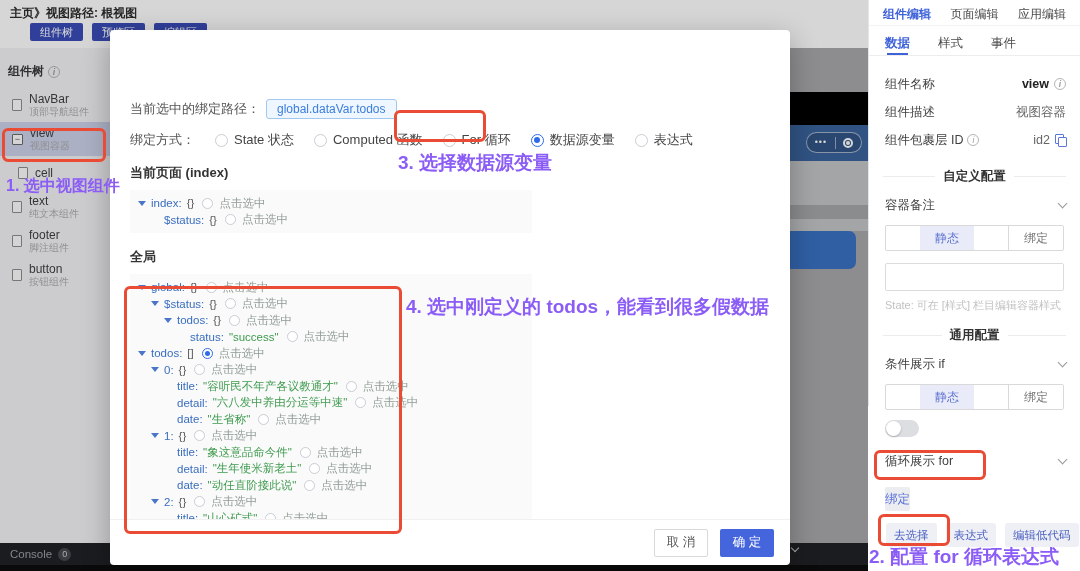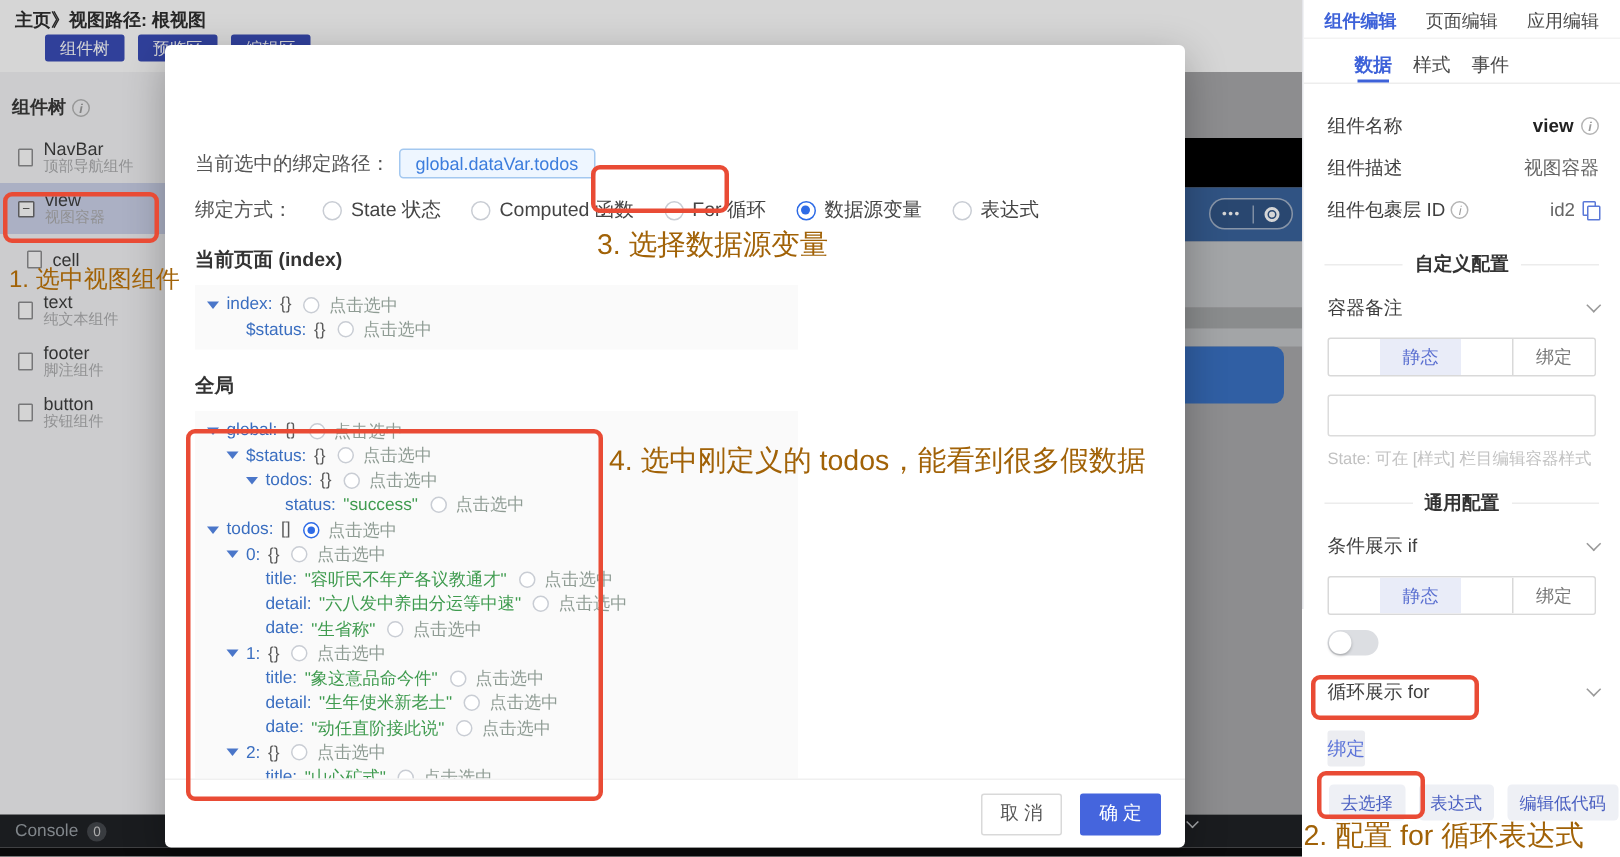--- a/index.html
+++ b/index.html
@@ -88,21 +88,21 @@
     font-size:12.5px; color:#555; display:flex; align-items:center; justify-content:center; }
   #btn-confirm { width:54px; height:28px; background:#4565dd; border:none; border-radius:2px;
     font-size:12.5px; color:#fff; display:flex; align-items:center; justify-content:center; }
 
   
   #panel { left:868px; top:0; width:212px; height:406px; background:#fff; border-left:1px solid #e4e5e9; z-index:2; }
   #panel-tabs { display:flex; justify-content:space-between; padding:6px 14px 0 14px; height:26px;
     border-bottom:1px solid #f3f3f3; }
   #panel-tabs .ptab { font-size:12px; color:#4a4a4a; }
   #panel-tabs .ptab.active { color:#3e62d9; font-weight:600; }
-  #panel-subtabs { display:flex; gap:14px; padding:9px 0 0 34px; height:30px; border-bottom:1px solid #ededed;font-family:Liberation Serif, serif; }
+  #panel-subtabs { display:flex; gap:28px; padding:9px 0 0 16px; height:30px; border-bottom:1px solid #ededed;font-family:Liberation Serif, serif; }
   .stab { font-size:12.5px; color:#4a4a4a; position:relative; padding-bottom:8px; }
   .stab.active { color:#3e62d9; font-weight:600; }
   .stab.active::after { content:""; position:absolute; left:2px; right:2px; bottom:0; height:2px; background:#3e62d9; }
   .prow { display:flex; align-items:center; justify-content:space-between; padding:0 14px 0 16px; height:28px; margin-top:0; }
   .plabel { font-size:12.5px; color:#3f3f3f; display:flex; align-items:center; gap:4px; }
   .pvalue { font-size:12.5px; color:#666; display:flex; align-items:center; gap:5px; }
   .pvalue.strong { color:#222; font-weight:600; }
   .info-i { width:12px; height:12px; border:1px solid #b5b5b5; border-radius:50%; color:#9c9c9c;
     font-size:8.5px; display:flex; align-items:center; justify-content:center; font-style:italic; flex:none;}
   .copy-ic { width:11px; height:12px; position:relative; flex:none;}
@@ -124,21 +124,21 @@
     background:#fff; border-radius:50%; box-shadow:0 1px 2px rgba(0,0,0,.25); }
   #bind-btn { margin:12px 16px 0 16px; height:24px; background:#ecedf1; border:none; border-radius:2px;
     font-size:12.5px; color:#5b73d9; display:flex; align-items:center; justify-content:center; }
   #small-btns { display:flex; gap:9px; margin:12px 0 0 17px; }
   #small-btns .sbtn { height:24px; padding:0 8px; background:#eef0f5; border:none; border-radius:3px;
     font-size:11.5px; color:#4a5fc1; display:flex; align-items:center; justify-content:center; }
 
   
   .ann { z-index:5; pointer-events:none; }
   .ann-box { border:3px solid #e94b35; border-radius:6px; }
-  .ann-text { color:#a16207; font-weight:400; white-space:nowrap; }
+  .ann-text { color:#8b5cf6; font-weight:700; white-space:nowrap; }
   #ann-box-view   { left:2px;  top:128px; width:104px; height:34px; }
   #ann-text-1     { left:6px;  top:176px; font-size:16px; }
   #ann-box-radio  { left:394px; top:110px; width:92px; height:32px; }
   #ann-text-3     { left:398px; top:150px; font-size:19px; }
   #ann-box-todos  { left:124px; top:286px; width:278px; height:248px; }
   #ann-text-4     { left:406px; top:294px; font-size:19px; }
   #ann-box-for    { left:874px; top:450px; width:112px; height:30px; }
   #ann-box-pick   { left:878px; top:514px; width:72px; height:32px; }
   #ann-text-2     { left:869px; top:544px; font-size:19px; }
 </style>

